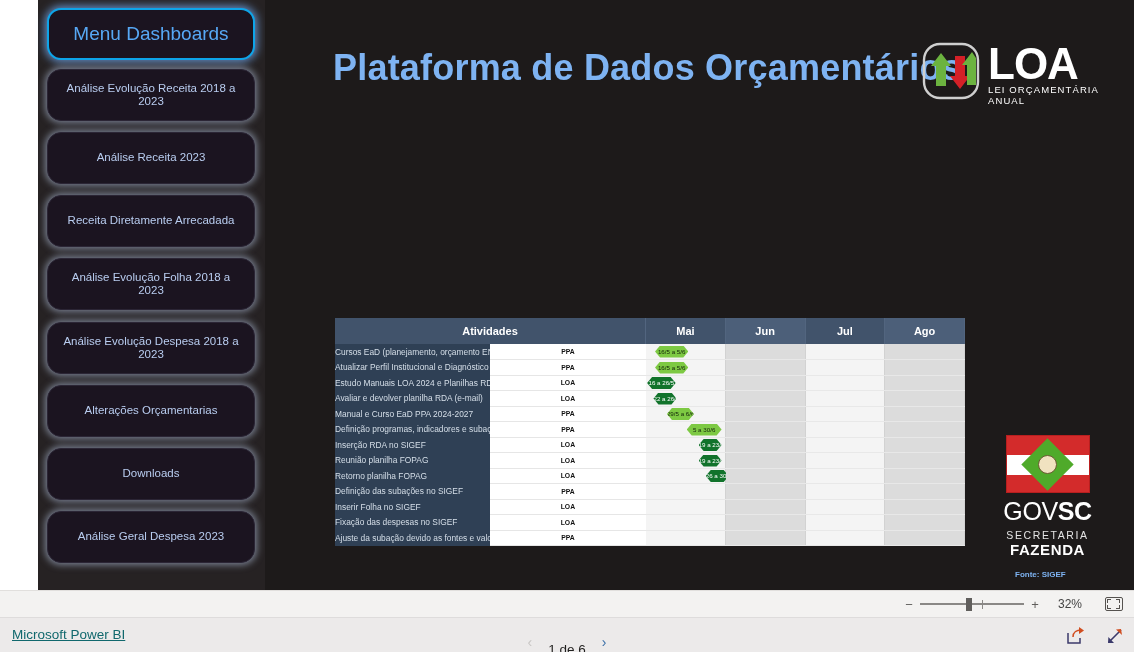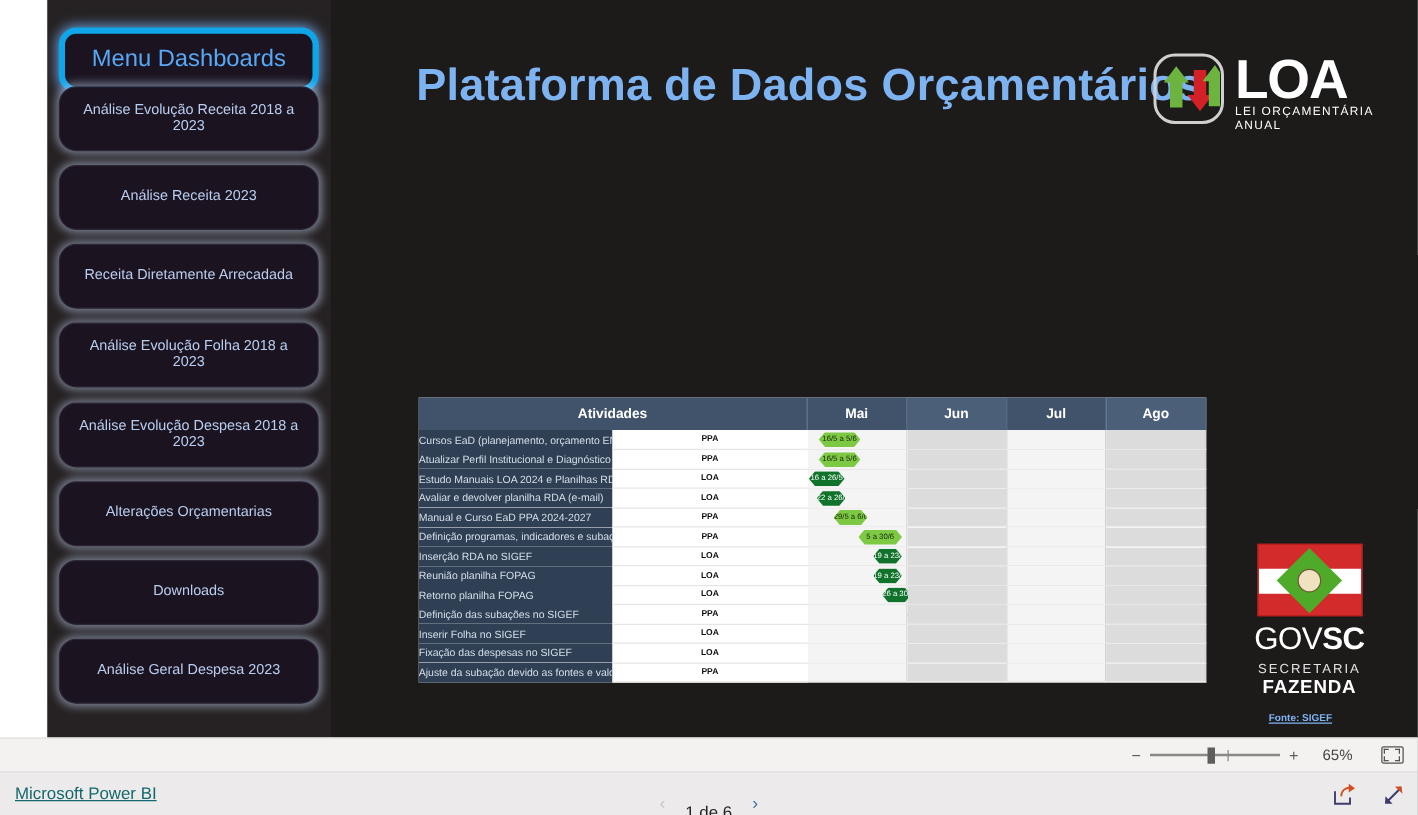--- a/index.html
+++ b/index.html
@@ -39,22 +39,22 @@
     text-align: center;
     color: #9fc6f5;
     cursor: pointer;
   }
   .nav-btn span {
     display: block;
     line-height: 1.15;
     padding: 0 10px;
   }
   #nav-0 {
-    top: 22px; height: 52px;
-    border: 5px solid #0ea5e9;
+    top: 8px; height: 52px;
+    border: 2px solid #0ea5e9;
     box-shadow: 0 0 9px 2px rgba(120,180,255,0.75);
   }
   #nav-0 span { font-size: 19px; color: #57a8f5; }
   #nav-1 { top: 69px;  height: 52px; }
   #nav-2 { top: 132px; height: 52px; }
   #nav-3 { top: 195px; height: 52px; }
   #nav-4 { top: 258px; height: 52px; }
   #nav-5 { top: 322px; height: 52px; }
   #nav-6 { top: 385px; height: 52px; }
   #nav-7 { top: 448px; height: 52px; }
@@ -209,21 +209,20 @@
   #sc-govline .gov { font-weight: normal; }
   #sc-sec { font-size: 10.5px; color: #e4e4e4; letter-spacing: 1.6px; margin-top: 3px; }
   #sc-faz { font-size: 15px; font-weight: bold; color: #ffffff; letter-spacing: 0.6px; }
 
   #fonte {
     position: absolute;
     left: 750px; top: 570px;
     font-size: 8px;
     color: #7eb3f2;
     font-weight: bold;
-    text-decoration: underline;
   }
 
   
   #zoom-bar {
     position: absolute;
     left: 0; top: 590px;
     width: 1134px; height: 27px;
     background: #f3f2f1;
     border-top: 1px solid #e1dfdd;
     display: flex;
@@ -518,21 +517,21 @@
 </div>
 
 <div id="zoom-bar">
   <div id="zoom-minus">−</div>
   <div id="zoom-track">
     <div class="rail"></div>
     <div class="notch"></div>
     <div class="thumb"></div>
   </div>
   <div id="zoom-plus">+</div>
-  <div id="zoom-pct">65%</div>
+  <div id="zoom-pct">32%</div>
   <div id="fit-btn">
     <div class="frame"></div>
     <div class="c c1"></div>
     <div class="c c2"></div>
     <div class="c c3"></div>
     <div class="c c4"></div>
   </div>
 </div>
 
 <div id="bottom-bar">

